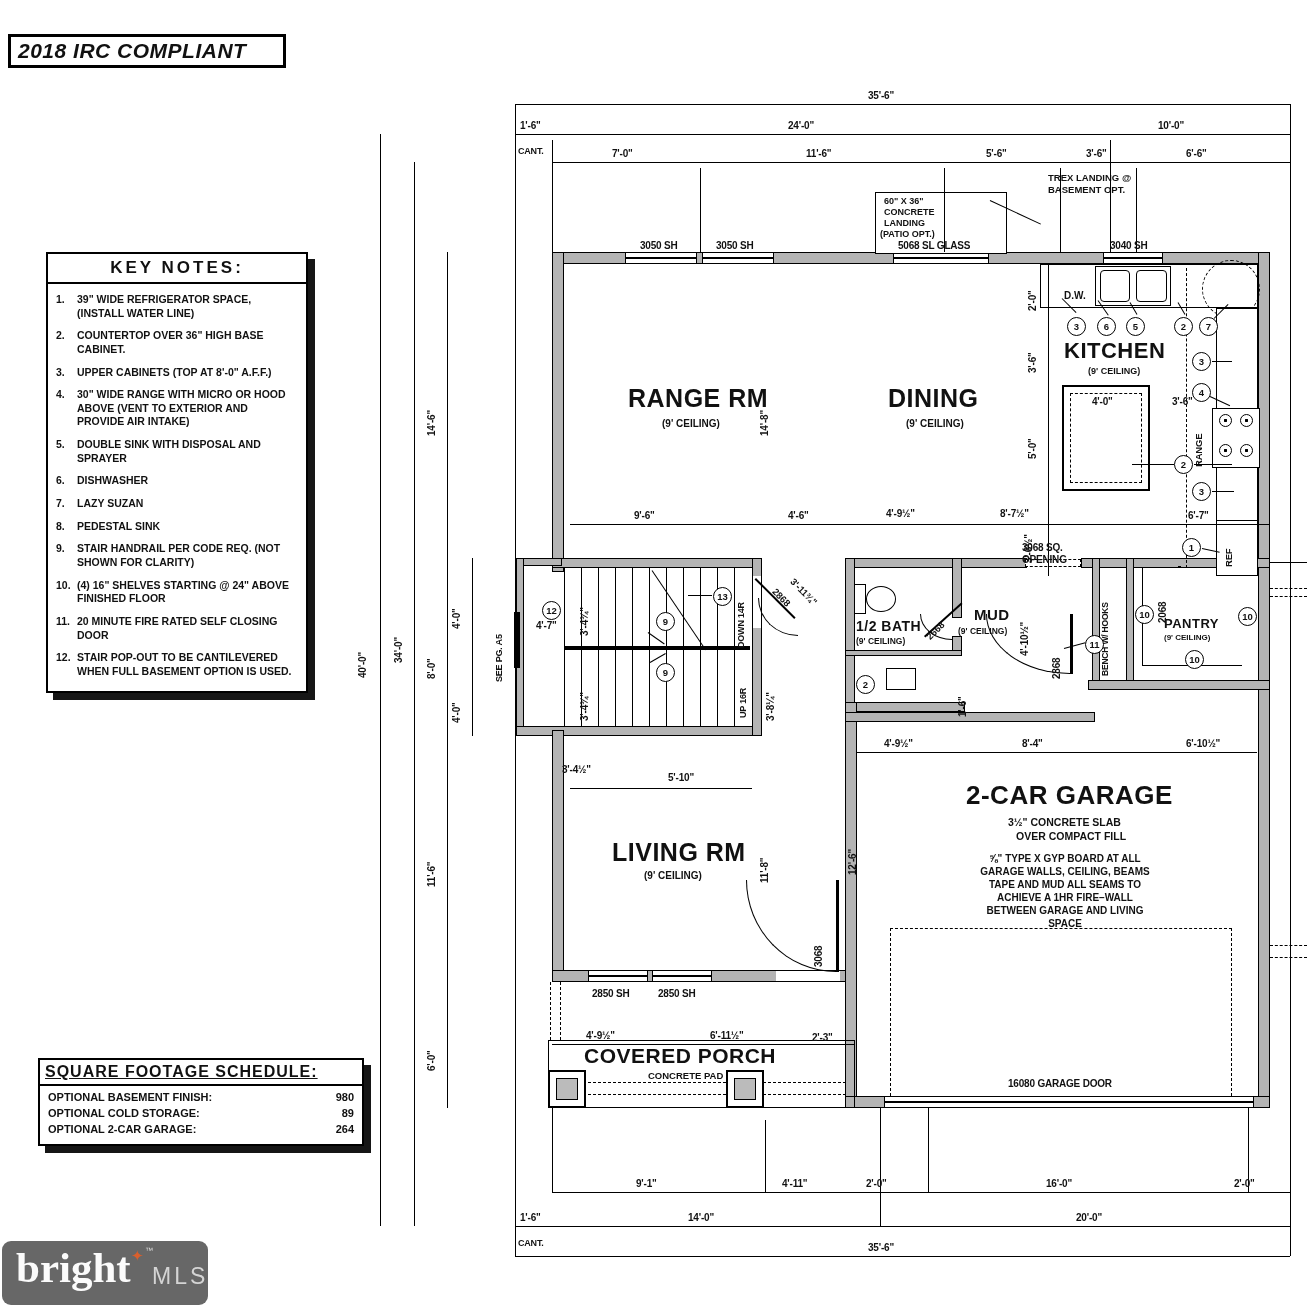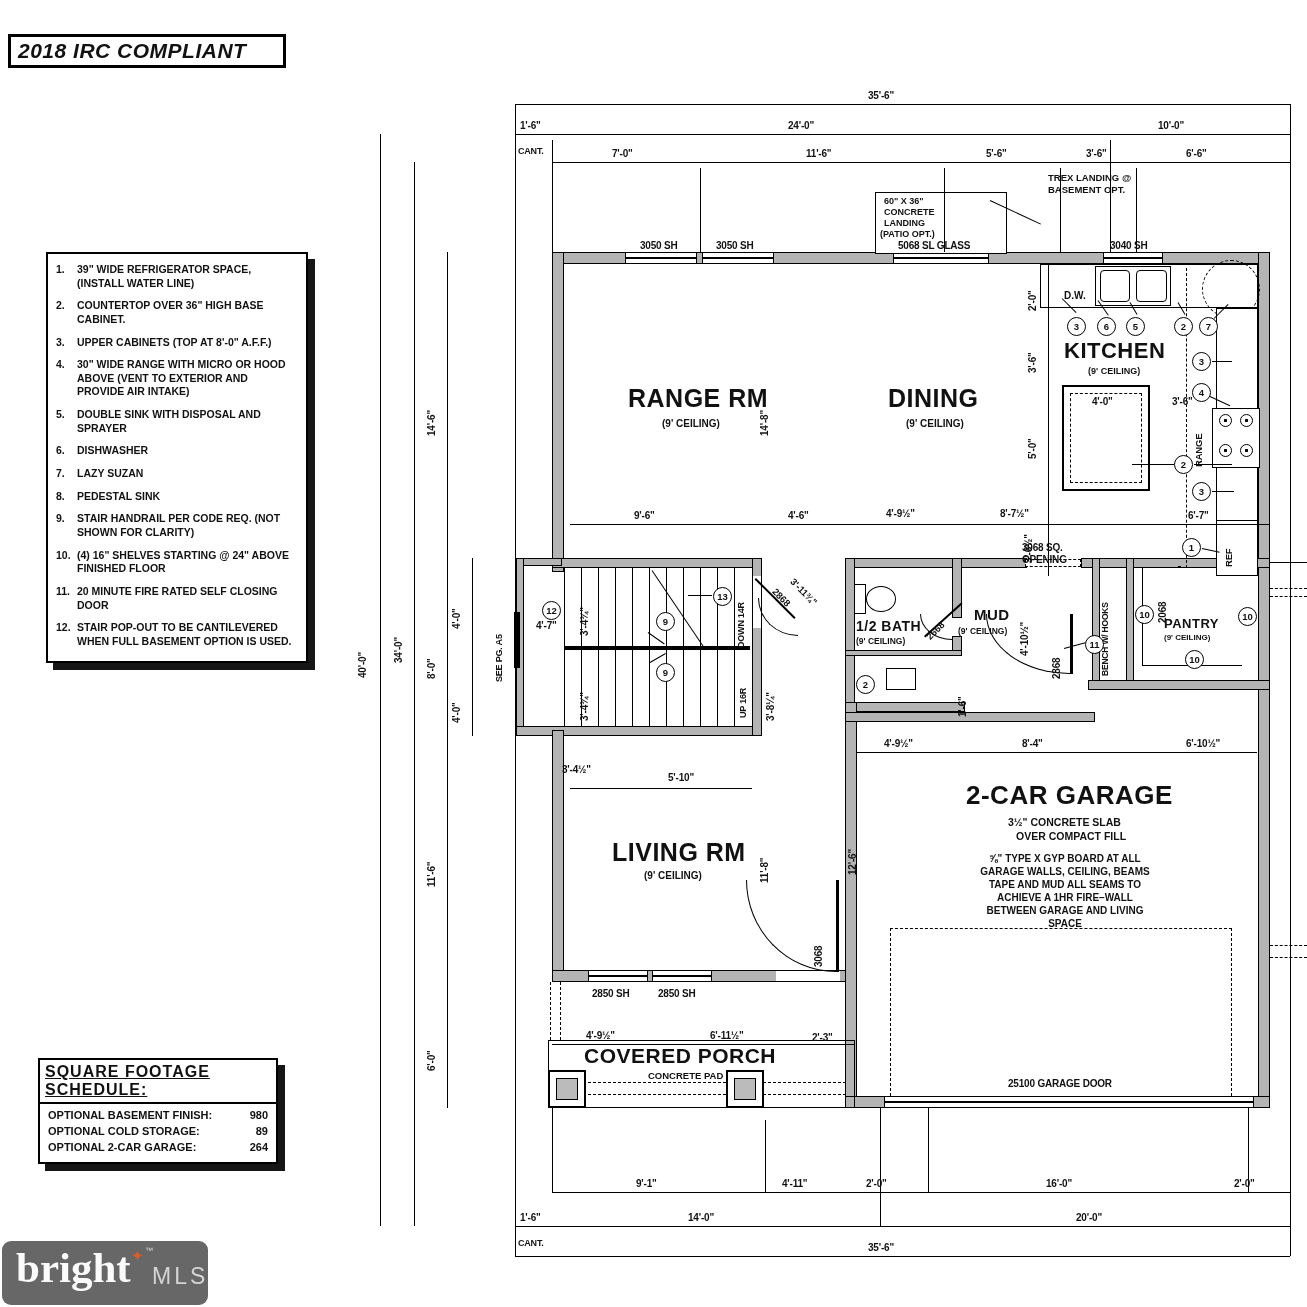--- a/index.html
+++ b/index.html
@@ -32,21 +32,21 @@
   .burner{position:absolute;width:13px;height:13px;border:1px solid #000;border-radius:50%;
           background:radial-gradient(circle,#000 18%,transparent 20%)}
   
   #keynotes{position:absolute;left:46px;top:252px;width:262px;border:2px solid #000;
             background:#fff;box-shadow:7px 7px 0 #161616;z-index:9}
   #keynotes .hd{border-bottom:2px solid #000;text-align:center;font-size:17px;
                 font-weight:bold;letter-spacing:3px;padding:4px 0}
   #keynotes ol{list-style:none;padding:9px 8px 4px 8px}
   #keynotes li{display:flex;margin-bottom:9px;font-size:10.5px;font-weight:bold;line-height:1.3}
   #keynotes li .n{width:21px;flex:none}
-  #sched{position:absolute;left:38px;top:1058px;width:240px;border:2px solid #000;
+  #sched{position:absolute;left:38px;top:1058px;width:326px;border:2px solid #000;
          background:#fff;box-shadow:7px 7px 0 #161616;z-index:9}
   #sched .hd{border-bottom:2px solid #000;font-size:16px;font-weight:bold;
              text-decoration:underline;letter-spacing:1px;padding:3px 5px}
   #sched .grp{padding:4px 8px 6px 8px}
   #sched .row{display:flex;font-size:11px;font-weight:bold;line-height:1.45}
   #sched .row .l{width:160px;flex:none}
   #sched .tot{border-top:2px solid #000;border-bottom:2px solid #000;padding:5px 8px;
               display:flex;font-size:11px;font-weight:bold}
   #sched .tot .l{flex:1}
   #sched .opt .row .l{flex:1;width:auto}
@@ -60,20 +60,21 @@
   #logo .star{position:absolute;left:129px;top:6px;color:#d85f2d;font-size:15px}
   #logo .tm{position:absolute;left:143px;top:5px;color:#ddd;font-size:8px}
   #logo .mls{position:absolute;left:150px;top:22px;font-size:23px;color:#d4d4d4;letter-spacing:3px}
 </style>
 </head>
 <body>
 
 <div id="stamp">2018 IRC COMPLIANT</div>
 
 <div id="keynotes">
+  <div class="hd">KEY NOTES:</div>
   <ol>
     <li>
         <span class="n">1.</span>
         <span>39" WIDE REFRIGERATOR SPACE, (INSTALL WATER LINE)</span>
       </li>
     <li>
         <span class="n">2.</span>
         <span>COUNTERTOP OVER 36" HIGH BASE CABINET.</span>
       </li>
     <li>
@@ -333,21 +334,21 @@
 <div class="dim" style="left:586px;top:1030px">4'-9½"</div>
 <div class="dim" style="left:710px;top:1030px">6'-11½"</div>
 <div class="dim" style="left:812px;top:1032px">2'-3"</div>
 
 <div class="dim" style="left:640px;top:240px">3050 SH</div>
 <div class="dim" style="left:716px;top:240px">3050 SH</div>
 <div class="dim" style="left:898px;top:240px">5068 SL GLASS</div>
 <div class="dim" style="left:1110px;top:240px">3040 SH</div>
 <div class="dim" style="left:592px;top:988px">2850 SH</div>
 <div class="dim" style="left:658px;top:988px">2850 SH</div>
-<div class="dim" style="left:1008px;top:1078px">25100 GARAGE DOOR</div>
+<div class="dim" style="left:1008px;top:1078px">16080 GARAGE DOOR</div>
 <div class="dim" style="left:1022px;top:542px">3068 SQ.</div>
 <div class="dim" style="left:1022px;top:554px">OPENING</div>
 <div class="dimv" style="left:824px;top:956px">3068</div>
 <div class="dimv" style="left:1062px;top:668px">2868</div>
 <div class="dimv" style="left:1168px;top:612px">2068</div>
 <div class="diag" style="left:778px;top:586px;transform:rotate(45deg)">2868</div>
 <div class="diag" style="left:924px;top:634px;transform:rotate(-45deg)">2668</div>
 
 <div class="rn" style="left:628px;top:384px;font-size:25px">RANGE RM</div>
 <div class="ce" style="left:662px;top:418px;font-size:10px">(9' CEILING)</div>

